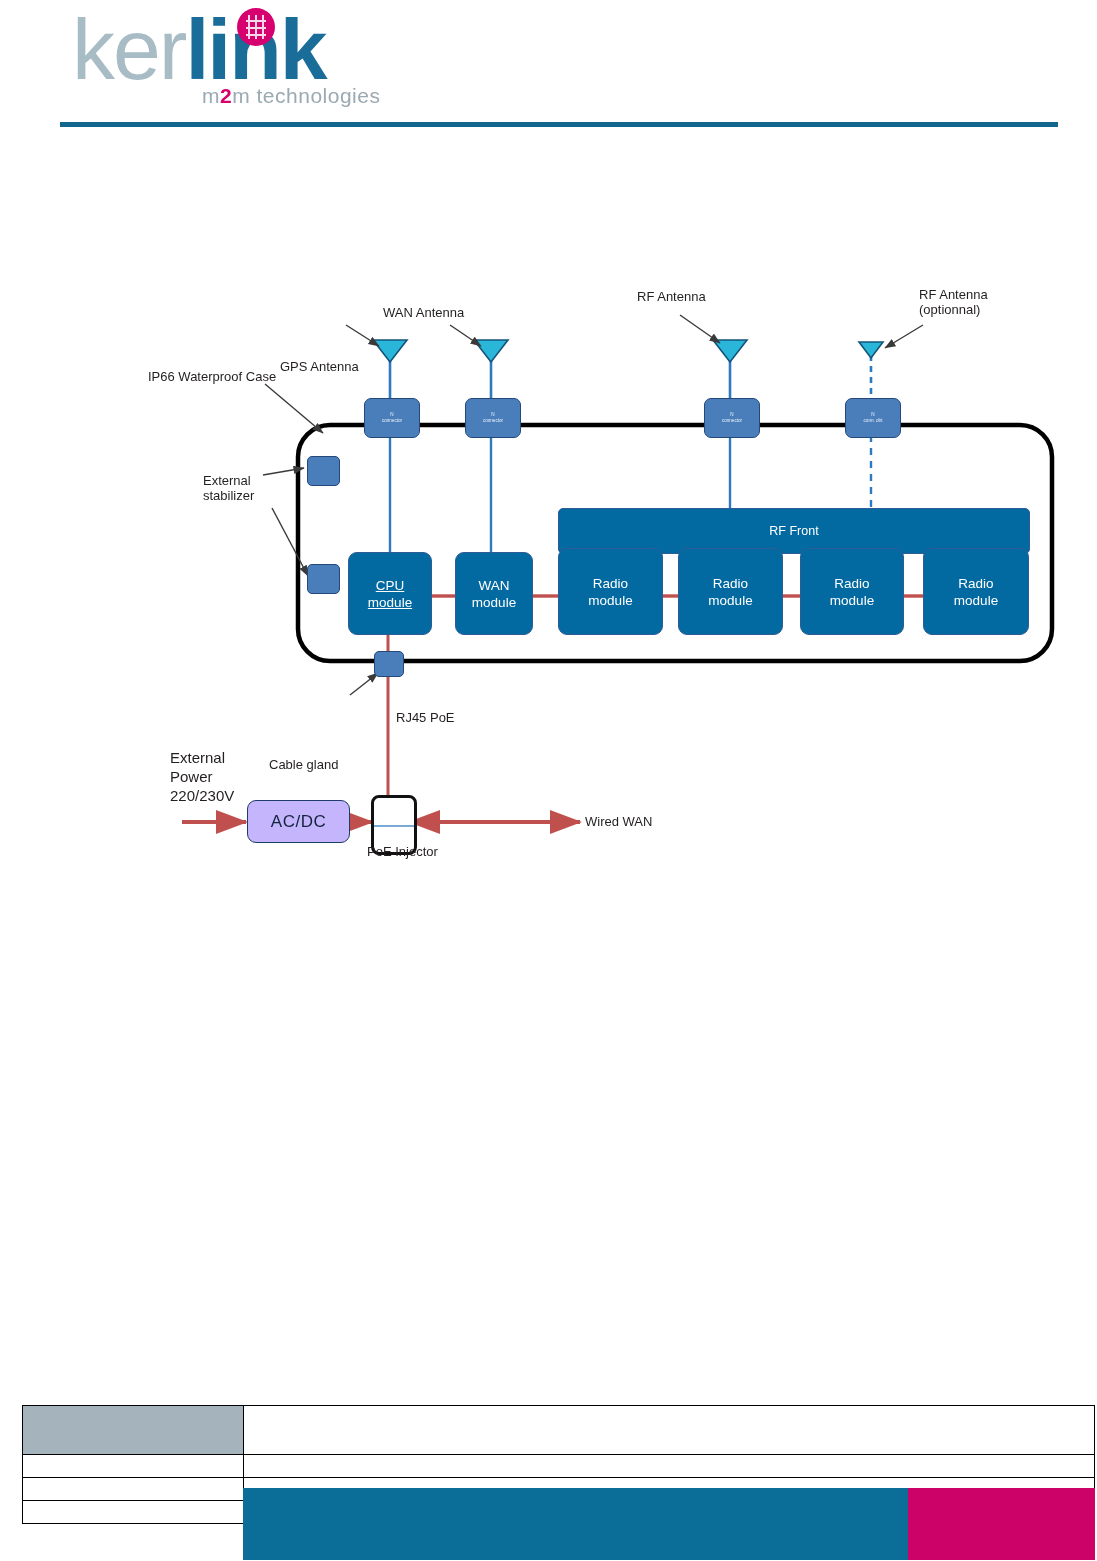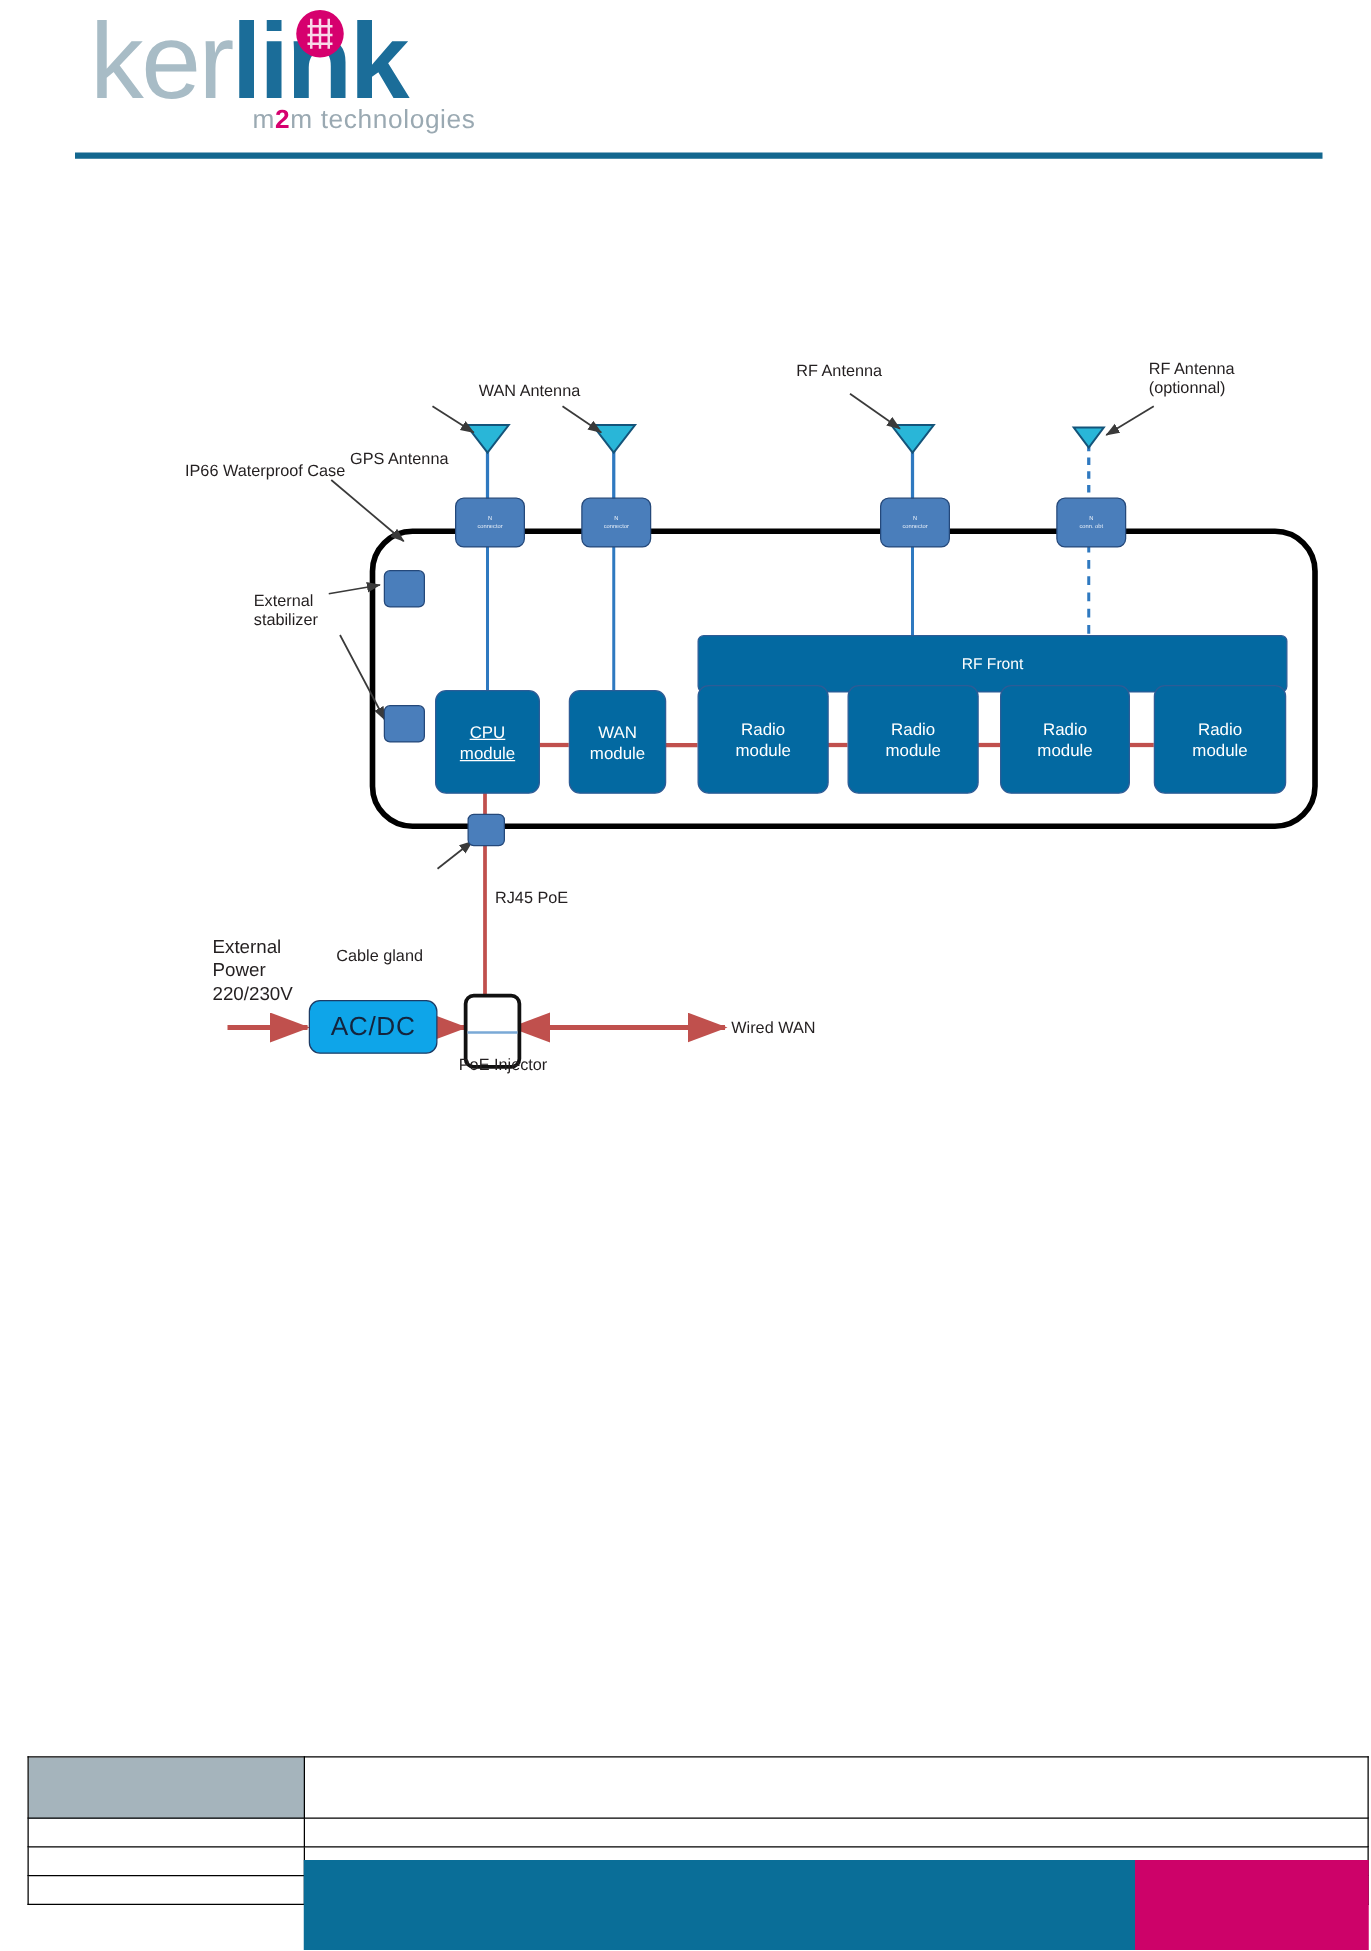--- a/index.html
+++ b/index.html
@@ -68,23 +68,23 @@
     background:#4a7ebb;color:#eaf1fa;
     display:flex;align-items:center;justify-content:center;
     text-align:center;font-size:4.6px;line-height:6px;
   }
   .pstab{
     position:absolute;border:1.5px solid #24487a;border-radius:5px;
     background:#4a7ebb;
   }
   .acdc{
     position:absolute;border:1.5px solid #1d3c66;border-radius:9px;
-    background:#0ea5e9;color:#14243d;
+    background:#c4b5fd;color:#14243d;
     display:flex;align-items:center;justify-content:center;
-    font-size:21px;font-weight:400;letter-spacing:.5px;
+    font-size:17px;font-weight:400;letter-spacing:.5px;
   }
   .poebox{
     position:absolute;background:#ffffff;border:3.5px solid #111111;border-radius:8px;
   }
   .poebox .divider{
     position:absolute;left:0;top:50%;width:100%;height:1.5px;background:#7aa9d6;
   }
 
   
   #footer-table{

